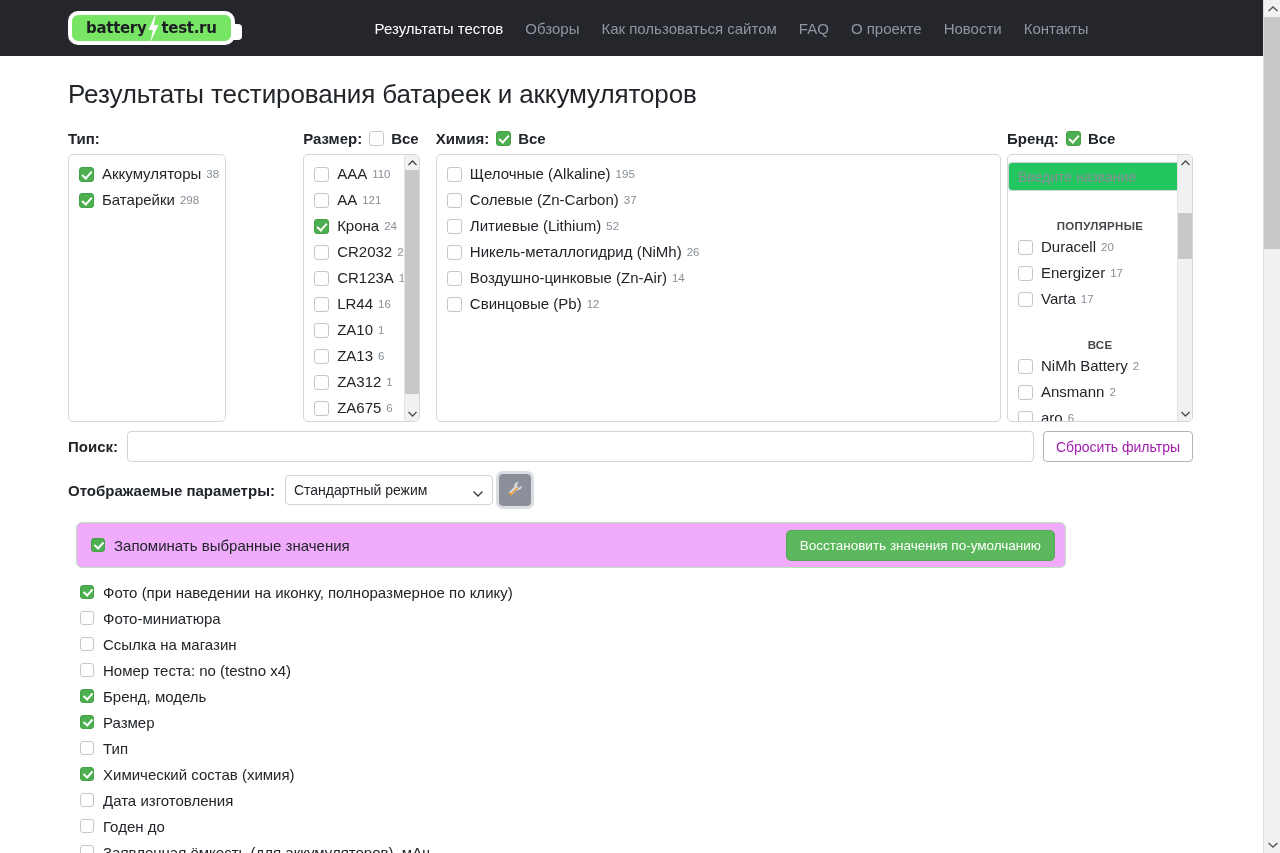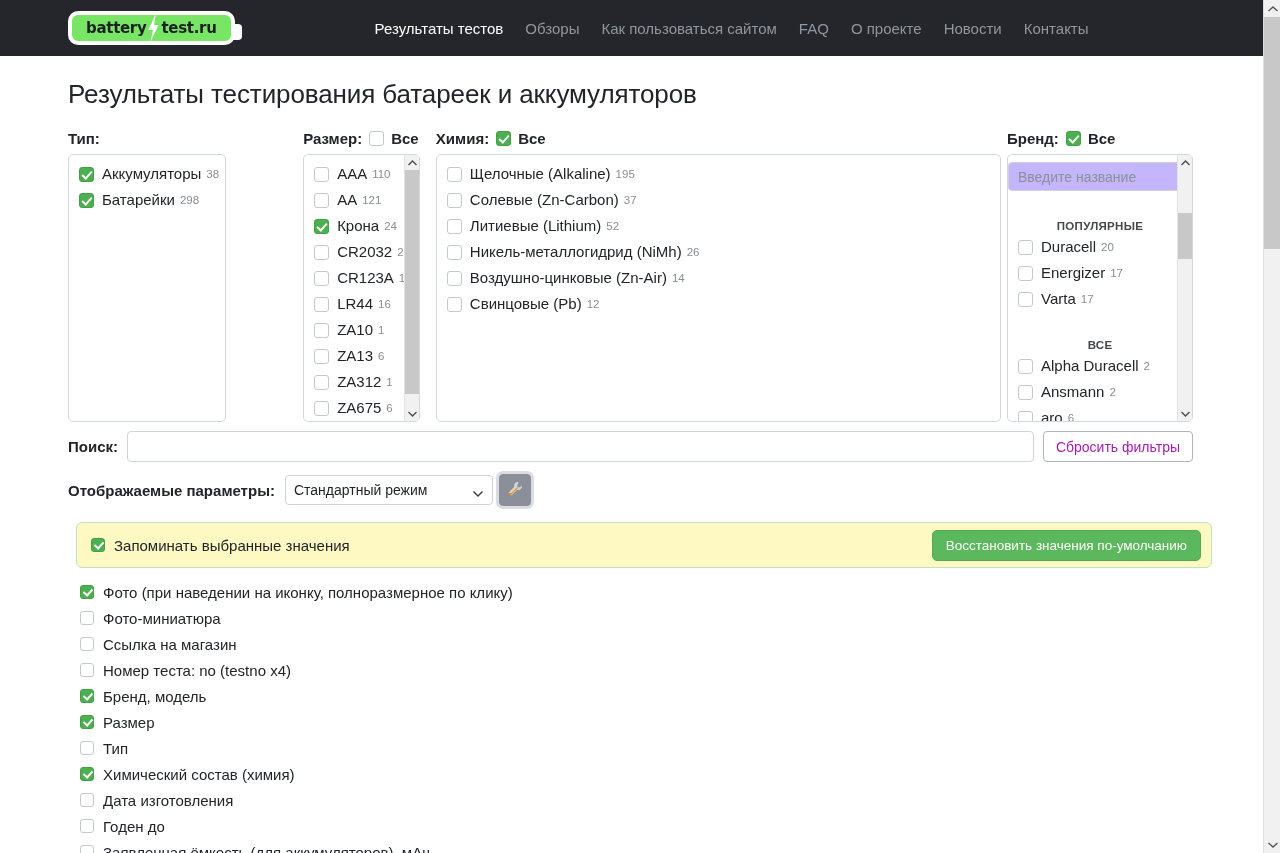--- a/index.html
+++ b/index.html
@@ -119,21 +119,21 @@
     font-size:9px; color:#4a4a4a; background:#f1f1f1;
   }
   .inner-sb .isb-arrow.up { top:0; } .inner-sb .isb-arrow.down { bottom:0; }
   .inner-sb .isb-thumb { position:absolute; left:0; width:15px; background:#c8c8c8; }
 
   
   .brand-input {
     display:block; width:184px; margin:7px auto 2px auto; height:29px;
     border:1px solid #ced4da; border-radius:4px; padding:0 9px;
     font-family:"Liberation Sans", sans-serif; font-size:14px; color:#212529;
-    background:#c4b5fd; outline:none;
+    background:#22c55e; outline:none;
   }
   .brand-input::placeholder { color:#8a9199; }
   .group-label {
     text-align:center; font-size:11.5px; font-weight:700; color:#45484c;
     letter-spacing:0.3px; padding:3px 0 2px 0;margin-top:24px;
   }
 
   
   .cb {
     width:15px; height:15px; min-width:15px; border-radius:3px;
@@ -184,22 +184,22 @@
   }
   .tools-btn {
     margin-left:6px; width:32px; height:32px;
     background:#8a8f99; border:1px solid #8a8f99; border-radius:4px;
     box-shadow:0 0 0 3px #dadde2; cursor:pointer;
     display:flex; align-items:center; justify-content:center;
   }
 
   
   .greenpanel {
-    margin:16px 0 0 76px; width:1136px; height:46px;
-    background:#fef9c3; border:1px solid #bfe2bf; border-radius:6px;
+    margin:16px 0 0 76px; width:990px; height:46px;
+    background:#f0abfc; border:1px solid #bfe2bf; border-radius:6px;
     display:flex; align-items:center; padding:0 10px 0 14px;
   }
   .greenpanel .gp-label { font-size:15px; margin-left:9px; color:#212529; }
   .restore-btn {
     margin-left:auto; background:#5cb85c; border:1px solid #55a855;
     color:#fff; border-radius:5px; height:31px; padding:0 13px;
     font-family:"Liberation Sans", sans-serif; font-size:13.5px; cursor:pointer;
     white-space:nowrap;
   }
 
@@ -402,21 +402,21 @@
                 <span class="cnt">17</span>
               </div>
               <div class="frow">
                 <span class="cb"></span>
                 <span>Varta</span>
                 <span class="cnt">17</span>
               </div>
               <div class="group-label">ВСЕ</div>
               <div class="frow">
                 <span class="cb"></span>
-                <span>Alpha Duracell</span>
+                <span>NiMh Battery</span>
                 <span class="cnt">2</span>
               </div>
               <div class="frow">
                 <span class="cb"></span>
                 <span>Ansmann</span>
                 <span class="cnt">2</span>
               </div>
               <div class="frow">
                 <span class="cb"></span>
                 <span>aro</span>

